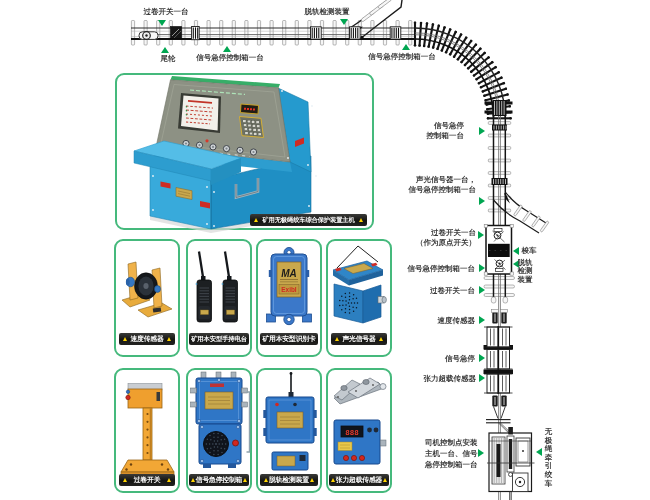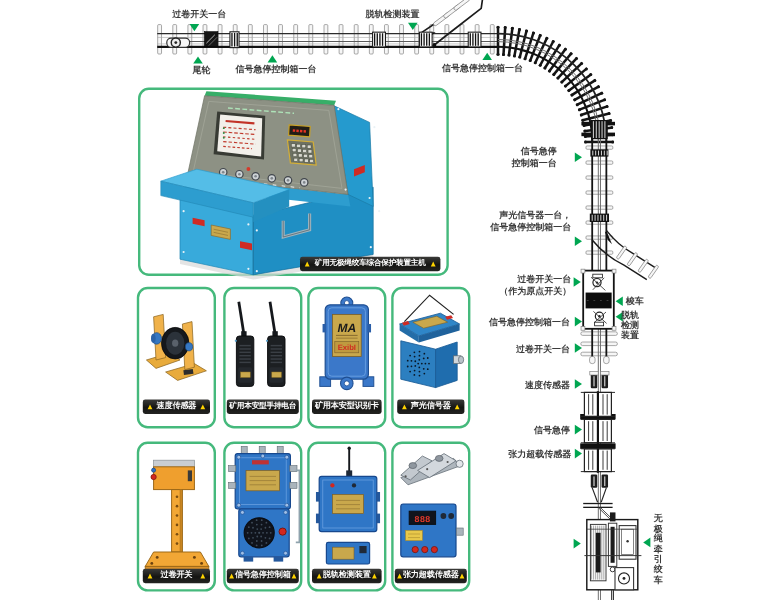--- a/index.html
+++ b/index.html
@@ -812,20 +812,23 @@
 
   <div class="ann r" style="left:436px;top:316px;width:39px;">速度传感器</div>
   <div class="ar rt" style="left:479px;top:316px;"></div>
 
   <div class="ann r" style="left:443px;top:354px;width:32px;">信号急停</div>
   <div class="ar rt" style="left:479px;top:354px;"></div>
 
   <div class="ann r" style="left:423px;top:374px;width:53px;">张力超载传感器</div>
   <div class="ar rt" style="left:479px;top:374px;"></div>
 
+  <div class="ann r" style="left:425px;top:437px;width:52px;line-height:11.2px;">司机控制点安装
+主机一台、信号
+急停控制箱一台</div>
   <div class="ar rt" style="left:478px;top:449px;"></div>
 
   <div class="ar lt" style="left:536px;top:448px;"></div>
   <div class="ann v" style="left:544px;top:428px;">无
 极
 绳
 牵
 引
 绞
 车</div>

